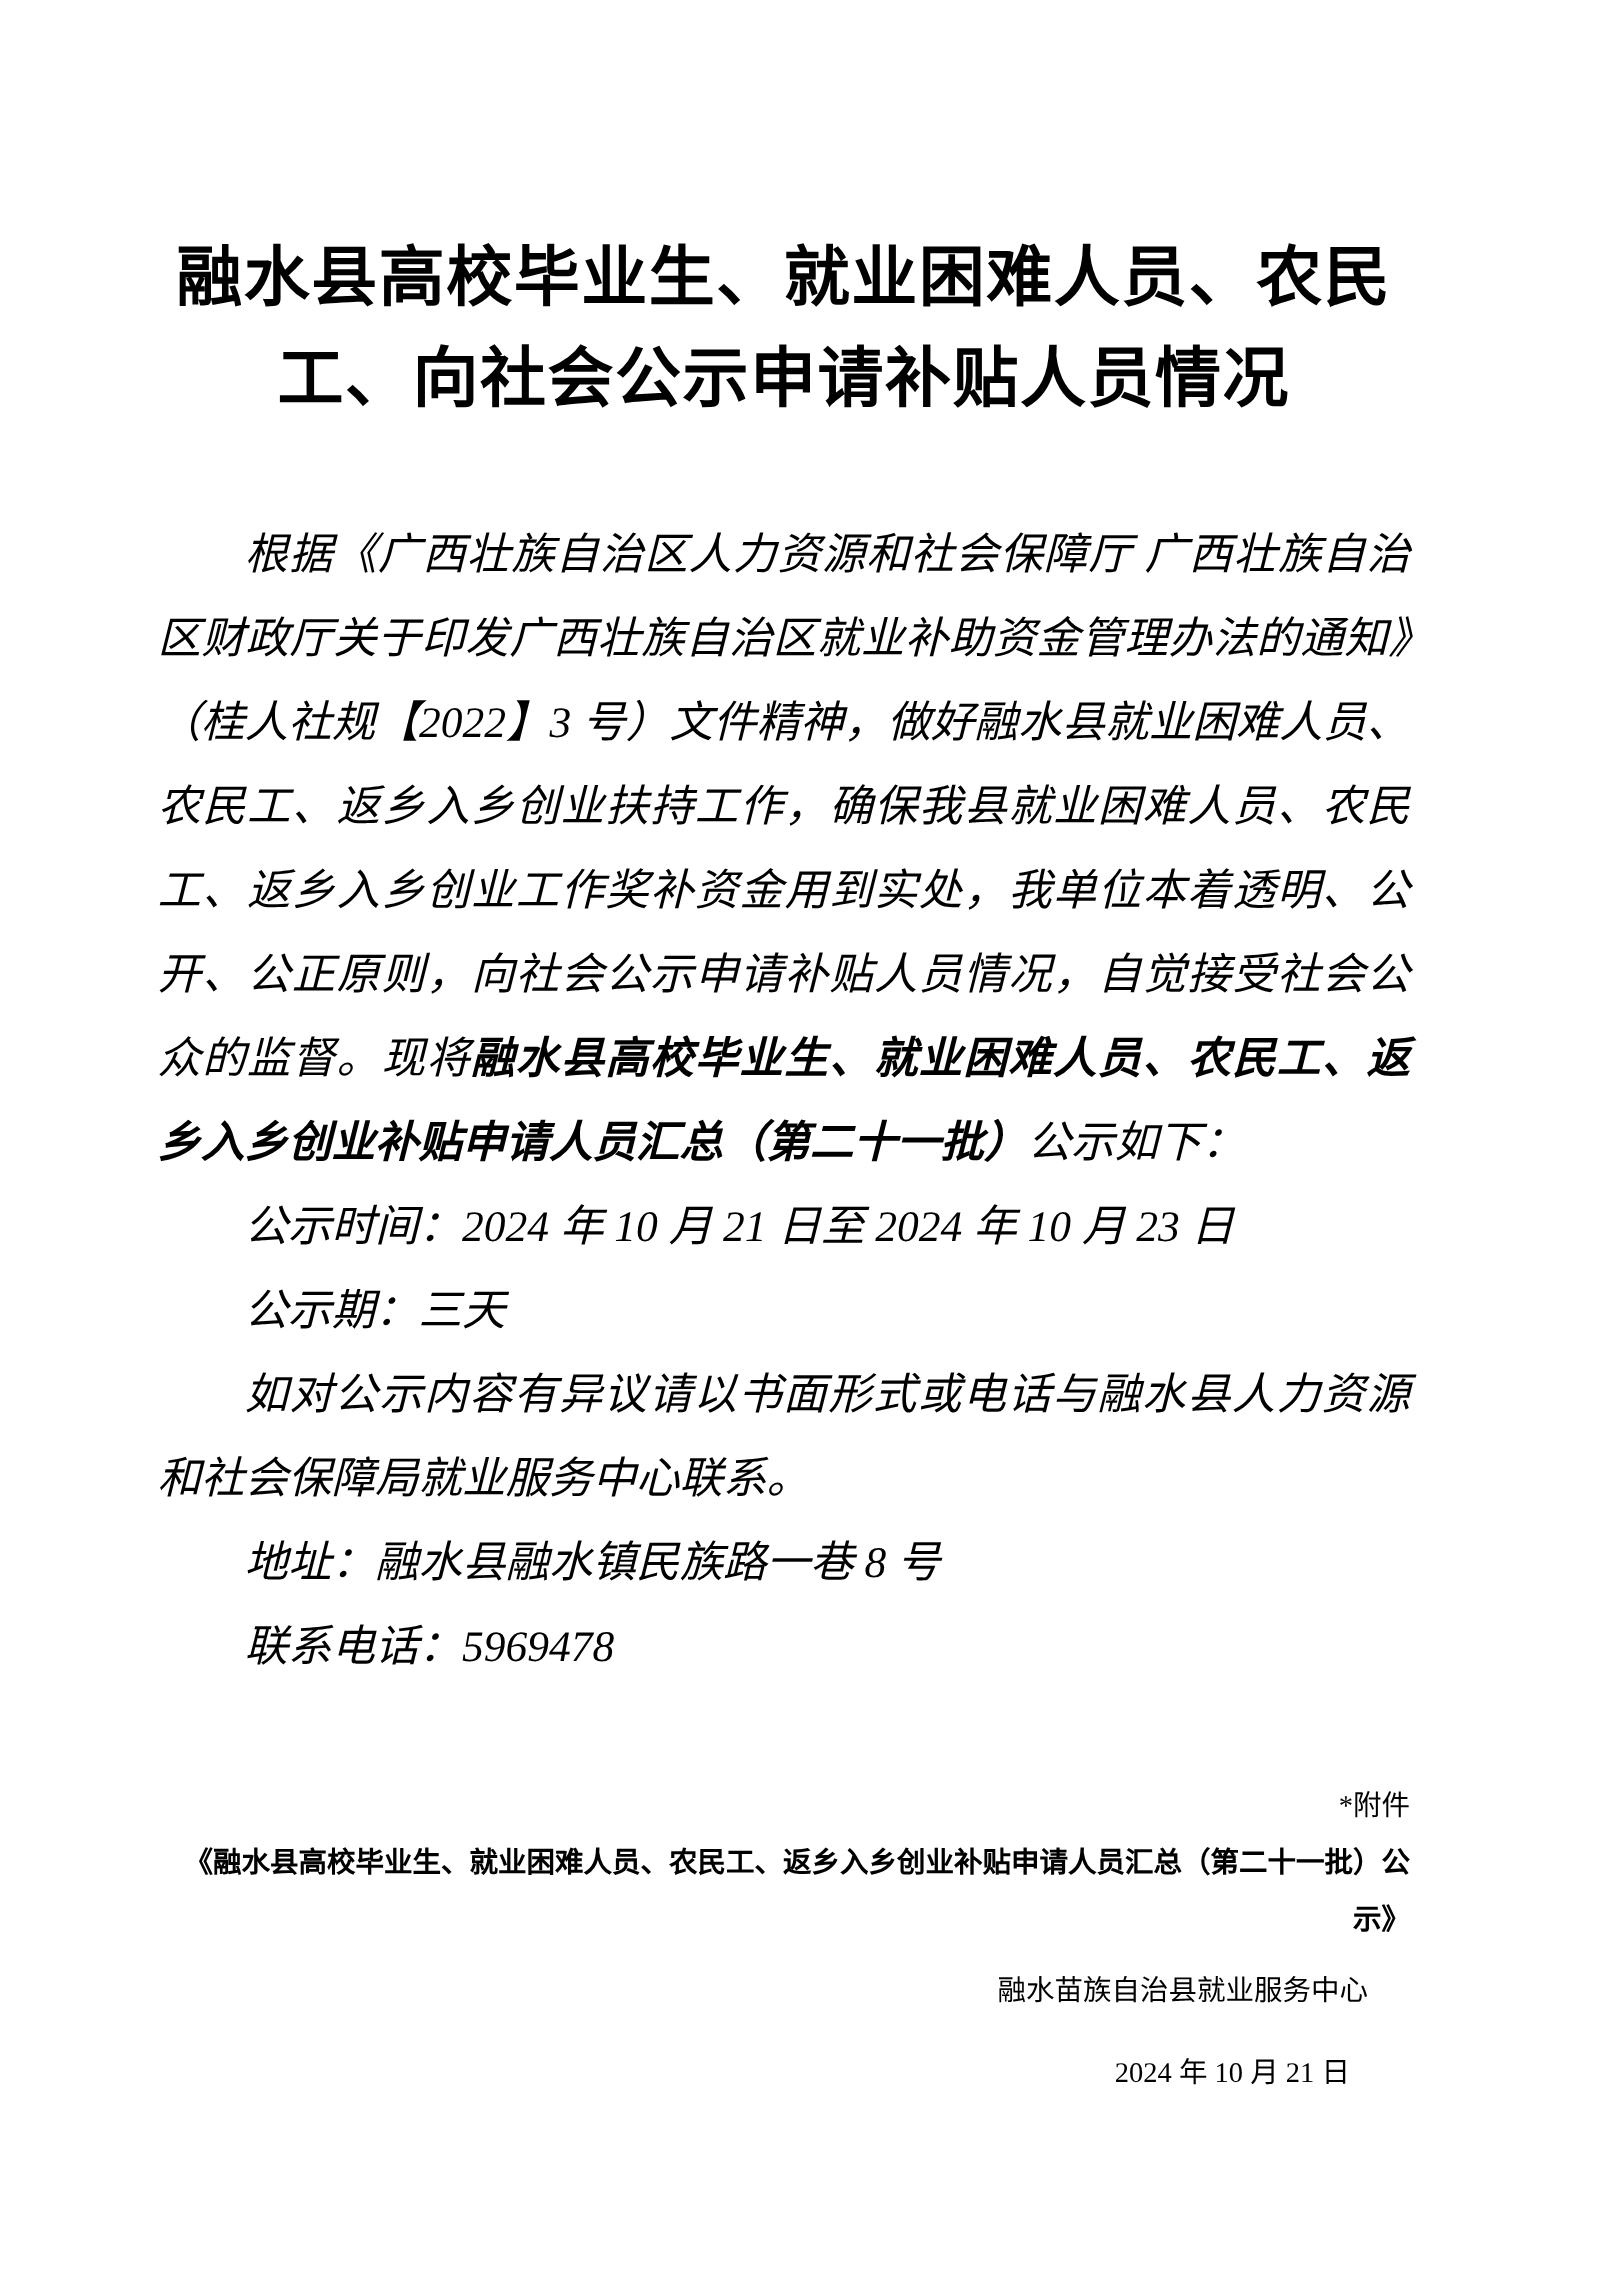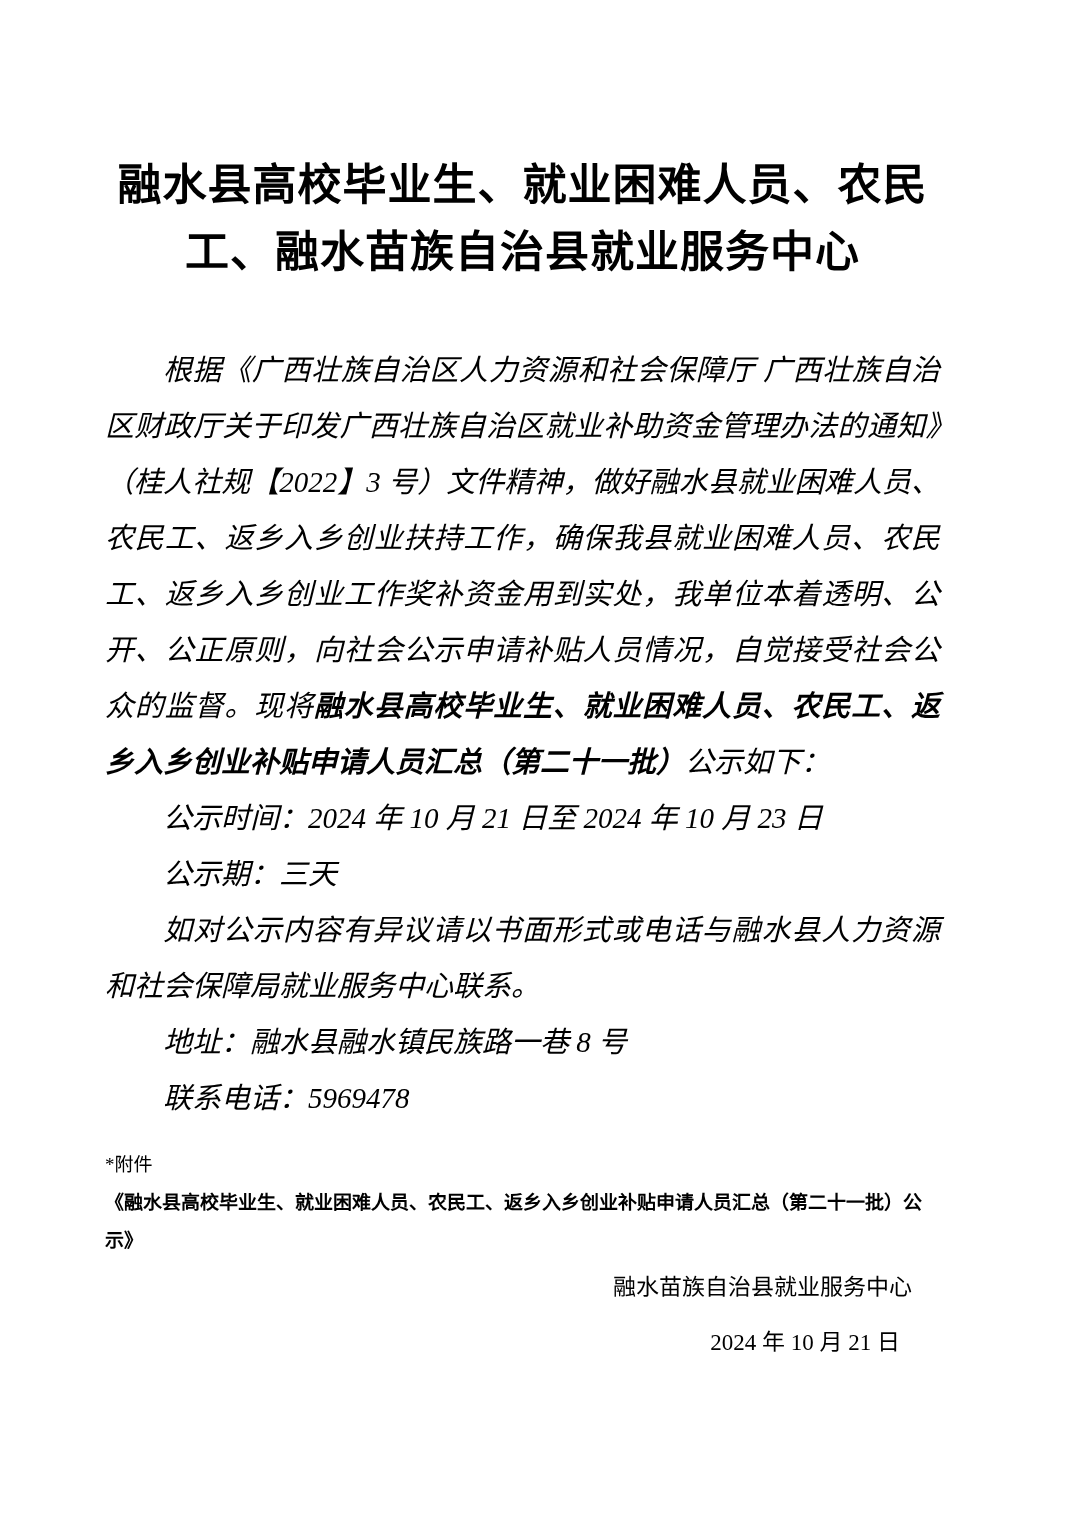--- a/index.html
+++ b/index.html
@@ -35,42 +35,43 @@
     font-style: italic;
   }
   .para {
     margin: 0;
     text-align: justify;
     text-align-last: left;
   }
   .indent { text-indent: 58px; }
   .bold { font-weight: bold; }
   .attachment {
-    margin-top: 20px;
+    margin-top: 60px;
     font-size: 19px;
     line-height: 38px;
+    text-align: right;
   }
   .attach-marker { font-weight: normal; }
   .attach-title { font-weight: bold; }
   .signature {
-    font-size: 23px;
+    font-size: 19px;
     line-height: 55px;
     text-align: right;
   }
   .sig-org  { padding-right: 28px; }
   .sig-date { padding-right: 40px; }
 </style>
 </head>
 <body>
 
 <div class="page">
 
   <h1 class="title">
     <span class="title-line">融水县高校毕业生、就业困难人员、农民</span>
-    <span class="title-line">工、融水苗族自治县就业服务中心</span>
+    <span class="title-line">工、向社会公示申请补贴人员情况</span>
   </h1>
 
   <div class="doc-body">
     <p class="para indent"><span>根据《广西壮族自治区人力资源和社会保障厅 广西壮族自治区财政厅关于印发广西壮族自治区就业补助资金管理办法的通知》（桂人社规【2022】3 号）文件精神，做好融水县就业困难人员、农民工、返乡入乡创业扶持工作，确保我县就业困难人员、农民工、返乡入乡创业工作奖补资金用到实处，我单位本着透明、公开、公正原则，向社会公示申请补贴人员情况，自觉接受社会公众的监督。现将</span><span class="bold">融水县高校毕业生、就业困难人员、农民工、返乡入乡创业补贴申请人员汇总（第二十一批）</span><span>公示如下：</span></p>
 
     <p class="para indent">公示时间：2024 年 10 月 21 日至 2024 年 10 月 23 日</p>
 
     <p class="para indent">公示期：三天</p>
 
     <p class="para indent">如对公示内容有异议请以书面形式或电话与融水县人力资源和社会保障局就业服务中心联系。</p>

